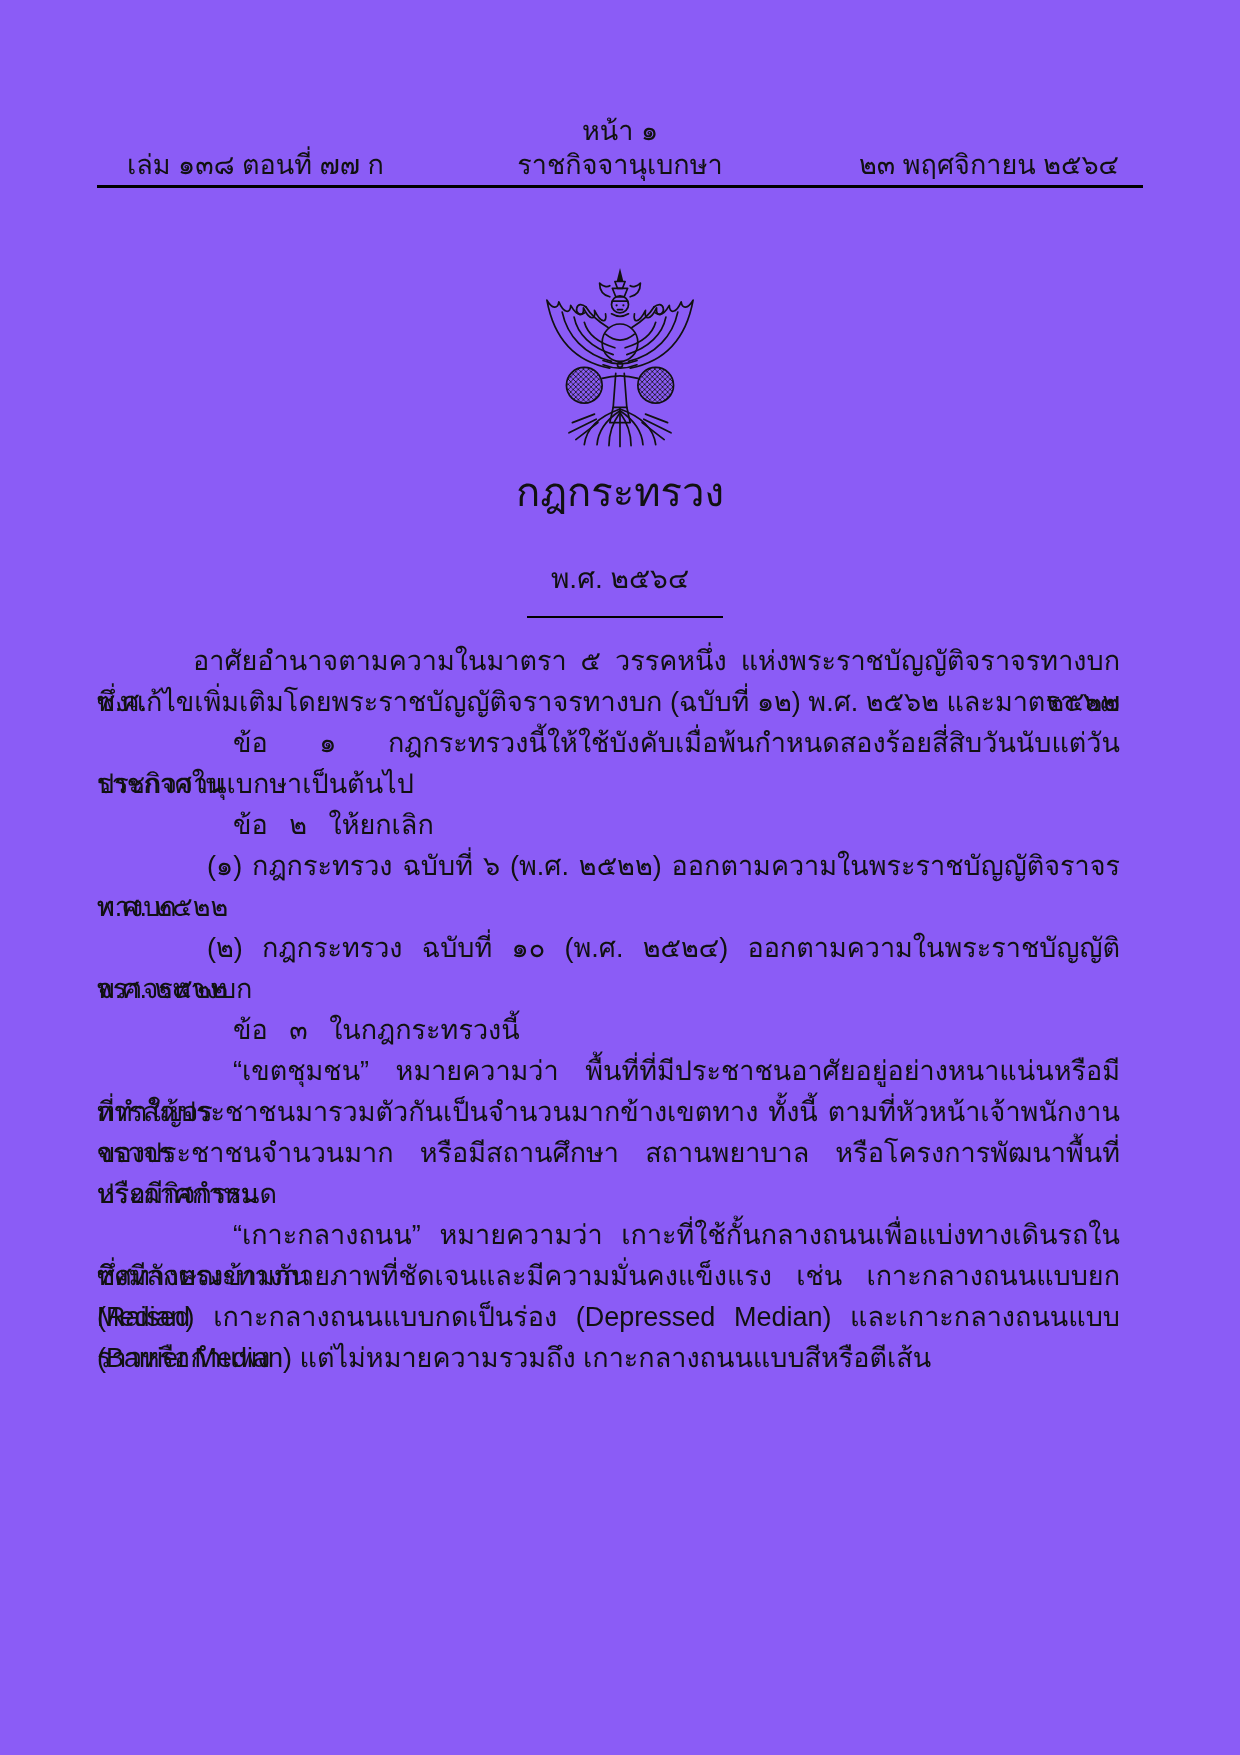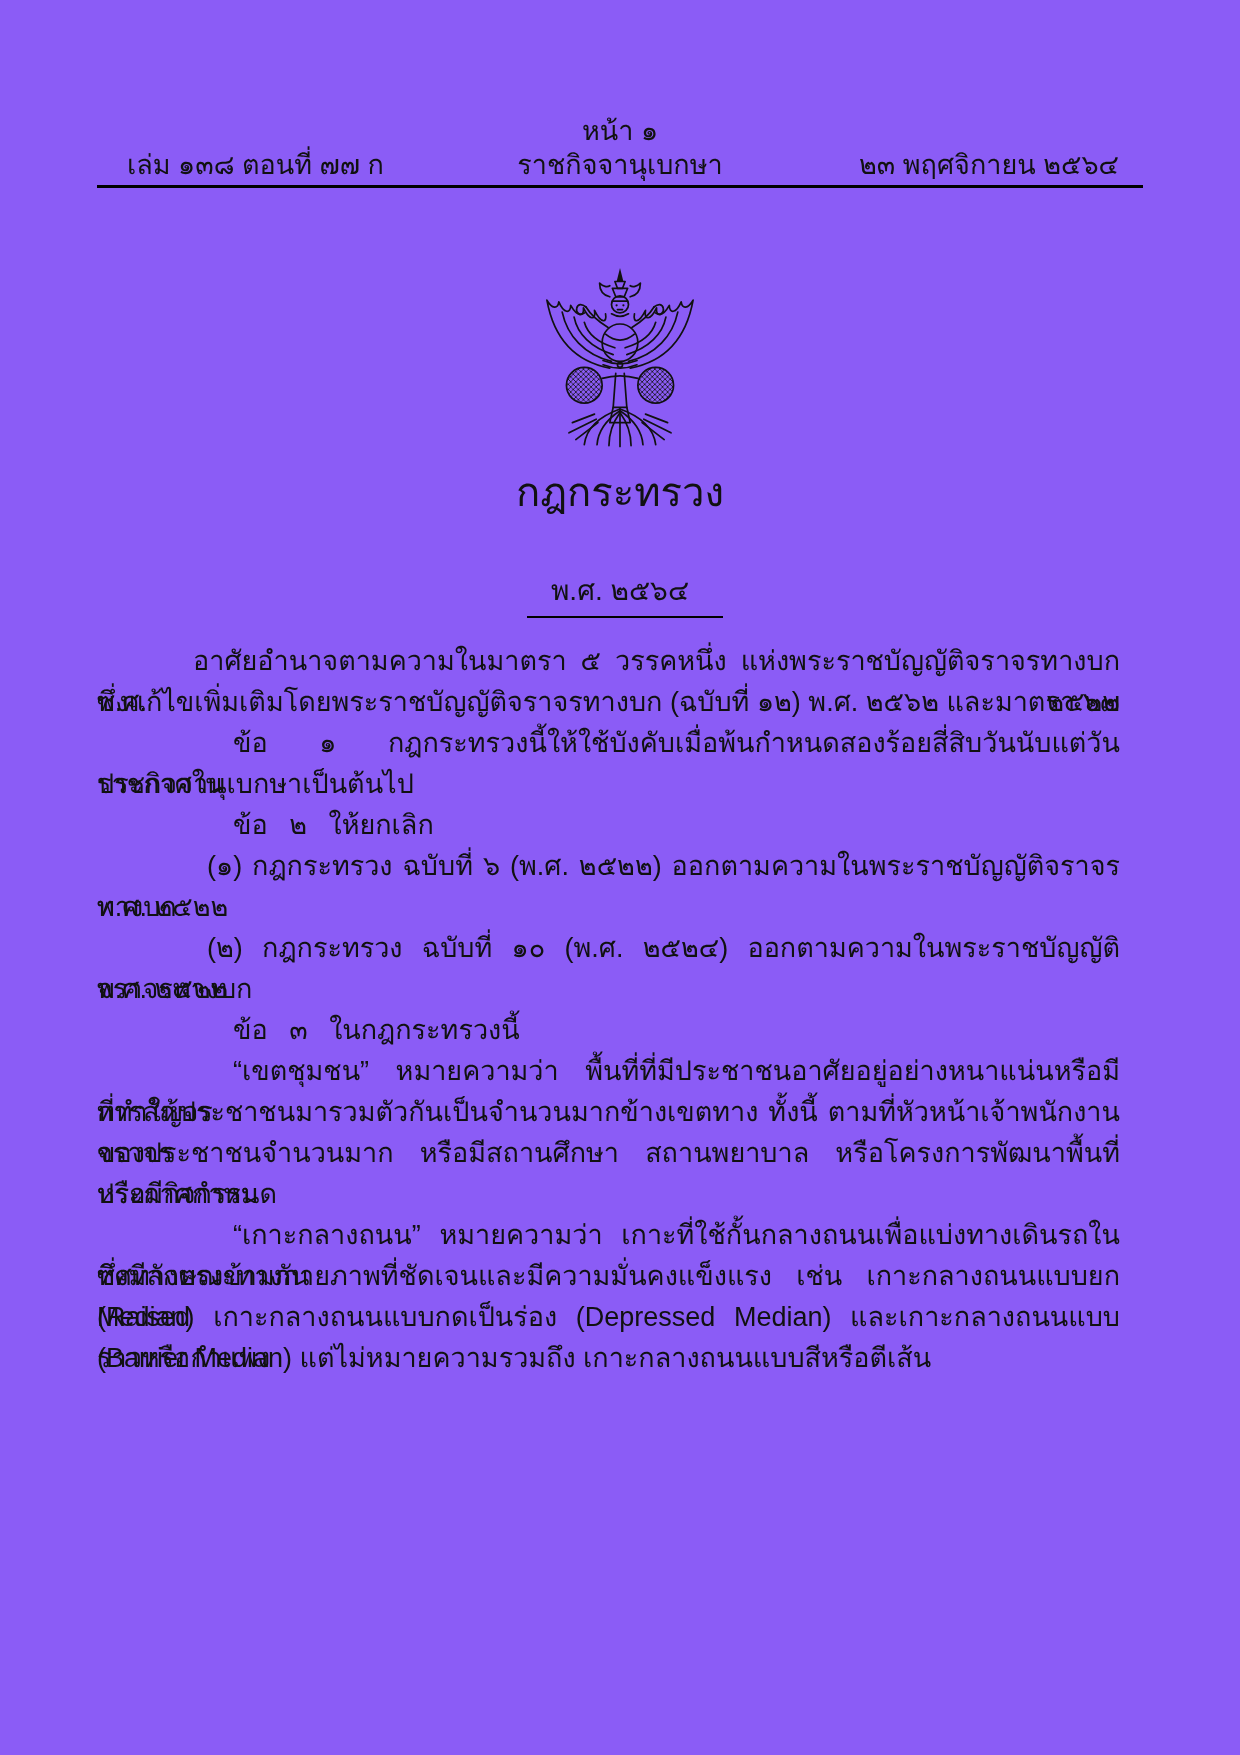--- a/index.html
+++ b/index.html
@@ -59,21 +59,20 @@
     text-align: center;
     font-size: 29px;
     line-height: 36px;
   }
   .title-year {
     position: absolute;
     top: 562px; left: 0; width: 100%;
     text-align: center;
     font-size: 28px;
     line-height: 34px;
-    margin-top: 12px;
   }
   .title-divider {
     position: absolute;
     top: 616px; left: 527px;
     width: 196px; height: 2px;
     background: #000000;
   }
   
   .doc-body {
     position: absolute;

